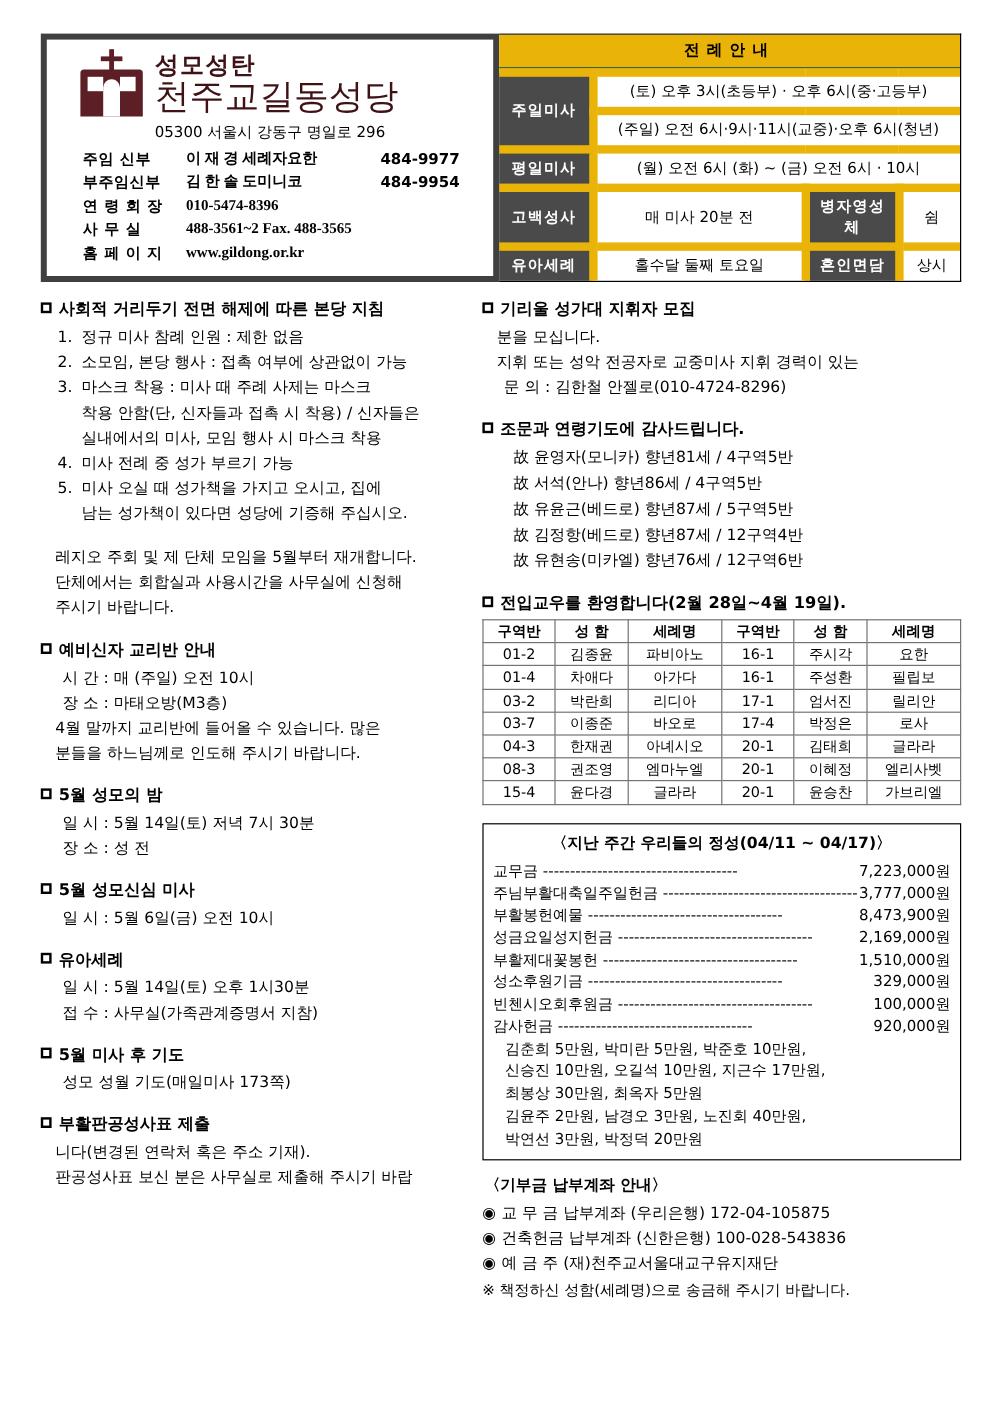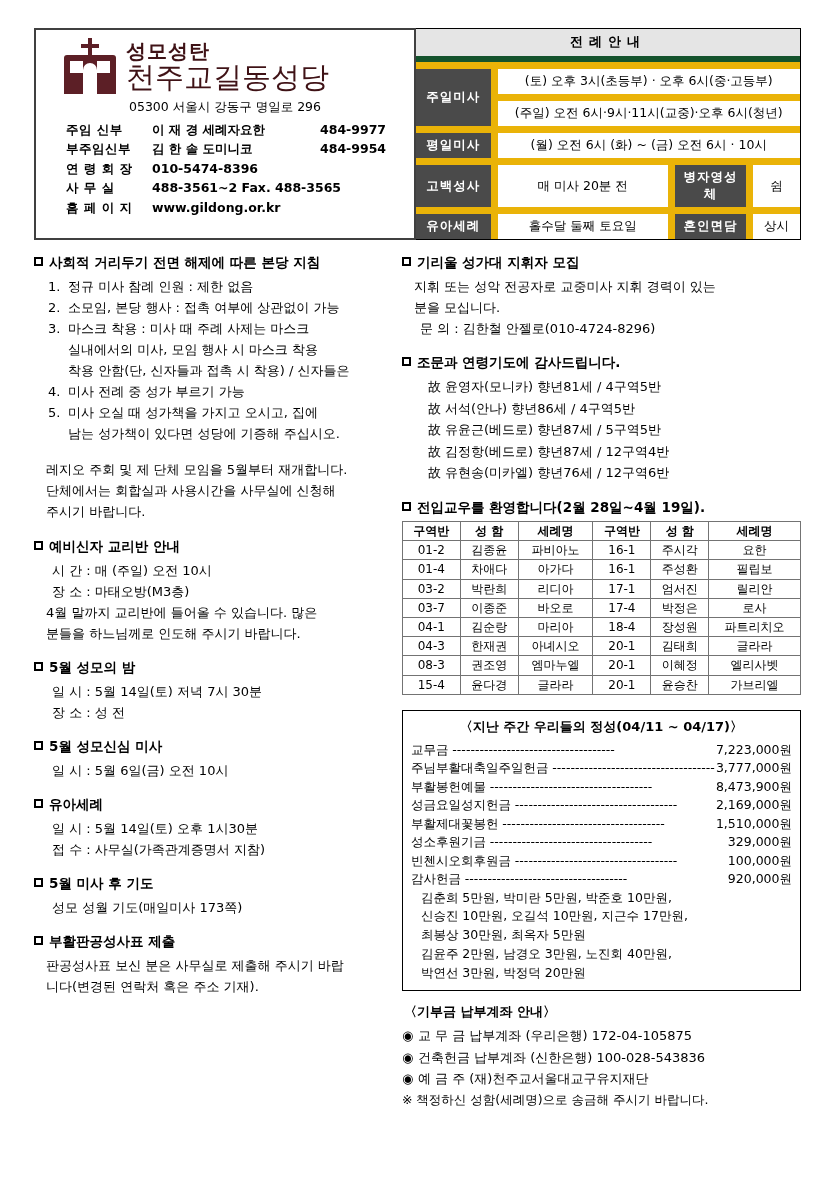--- a/index.html
+++ b/index.html
@@ -19,21 +19,21 @@
   }
 
   
   .header {
     display: flex;
     gap: 0;
     align-items: stretch;
   }
   .header-left {
     width: 382px;
-    border: 2px solid #404040;
+    border: 5px solid #404040;
     padding: 6px 8px 7px 8px;
   }
   .logo-row {
     display: flex;
     align-items: center;
     gap: 8px;
     margin: 2px 0 4px 18px;
   }
   .logo-mark {
     width: 56px;
@@ -77,36 +77,36 @@
     margin: 5px 0 4px 0;
   }
   .info-line {
     display: flex;
     font-size: 12.5px;
     font-weight: bold;
     line-height: 1.55;
     padding-left: 22px;
   }
   .info-line .lab { width: 86px; letter-spacing: 0.5px; }
-  .info-line .val { flex: 1; }
+  .info-line .val { flex: 1; font-family: Liberation Serif, serif; }
   .info-line .num { width: 86px; text-align: left; }
 
   .header-right {
     flex: 1;
     border: 1px solid #000;
     border-left: none;
   }
   .mass-title {
-    background: #e5e5e5;
+    background: #eab308;
     text-align: center;
     font-size: 13px;
     font-weight: bold;
     letter-spacing: 6px;
     padding: 4px 0 5px 0;
-    border-bottom: 6px solid #14532d;
+    border-bottom: 1px solid #14532d;
   }
   table.mass {
     width: 100%;
     border-collapse: collapse;
     font-size: 12.5px;
   }
   table.mass td {
     border: 7px solid #eab308;
     padding: 4px 3px;
     text-align: center;
@@ -295,22 +295,22 @@
               <span class="tx">정규 미사 참례 인원 : 제한 없음</span>
             </div>
           <div class="li">
               <span class="n">2.</span>
               <span class="tx">소모임, 본당 행사 : 접촉 여부에 상관없이 가능</span>
             </div>
           <div class="li">
               <span class="n">3.</span>
               <span class="tx">마스크 착용 : 미사 때 주례 사제는 마스크</span>
             </div>
+          <div class="cont">착용 안함(단, 신자들과 접촉 시 착용) / 신자들은</div>
           <div class="cont">실내에서의 미사, 모임 행사 시 마스크 착용</div>
-          <div class="cont">착용 안함(단, 신자들과 접촉 시 착용) / 신자들은</div>
           <div class="li">
               <span class="n">4.</span>
               <span class="tx">미사 전례 중 성가 부르기 가능</span>
             </div>
           <div class="li">
               <span class="n">5.</span>
               <span class="tx">미사 오실 때 성가책을 가지고 오시고, 집에</span>
             </div>
           <div class="cont">남는 성가책이 있다면 성당에 기증해 주십시오.</div>
         </div>
@@ -347,32 +347,32 @@
         <div class="ln">접  수 :  사무실(가족관계증명서 지참)</div>
       </div>
 
       <div class="block">
         <div class="bt"><span class="sq"></span><span>5월 미사 후 기도</span></div>
         <div class="ln">성모 성월 기도(매일미사 173쪽)</div>
       </div>
 
       <div class="block">
         <div class="bt"><span class="sq"></span><span>부활판공성사표 제출</span></div>
+        <div class="ln noind">니다(변경된 연락처 혹은 주소 기재).</div>
         <div class="ln noind">판공성사표 보신 분은 사무실로 제출해 주시기 바랍</div>
-        <div class="ln noind">니다(변경된 연락처 혹은 주소 기재).</div>
       </div>
 
     </div>
 
     <div class="col-right">
 
       <div class="block">
         <div class="bt"><span class="sq"></span><span>기리울 성가대 지휘자 모집</span></div>
+        <div class="ln noind">분을 모십니다.</div>
         <div class="ln noind">지휘 또는 성악 전공자로 교중미사 지휘 경력이 있는</div>
-        <div class="ln noind">분을 모십니다.</div>
         <div class="ln">문  의 : 김한철 안젤로(010-4724-8296)</div>
       </div>
 
       <div class="block">
         <div class="bt"><span class="sq"></span><span>조문과 연령기도에 감사드립니다.</span></div>
         <div class="mem">故 윤영자(모니카) 향년81세 / 4구역5반</div>
         <div class="mem">故 서석(안나) 향년86세 / 4구역5반</div>
         <div class="mem">故 유윤근(베드로) 향년87세 / 5구역5반</div>
         <div class="mem">故 김정항(베드로) 향년87세 / 12구역4반</div>
         <div class="mem">故 유현송(미카엘) 향년76세 / 12구역6반</div>
@@ -416,28 +416,20 @@
           </tr>
           <tr>
             <td>03-7</td>
             <td>이종준</td>
             <td>바오로</td>
             <td>17-4</td>
             <td>박정은</td>
             <td>로사</td>
           </tr>
           <tr>
-            <td>04-1</td>
-            <td>김순랑</td>
-            <td>마리아</td>
-            <td>18-4</td>
-            <td>장성원</td>
-            <td>파트리치오</td>
-          </tr>
-          <tr>
             <td>04-3</td>
             <td>한재권</td>
             <td>아녜시오</td>
             <td>20-1</td>
             <td>김태희</td>
             <td>글라라</td>
           </tr>
           <tr>
             <td>08-3</td>
             <td>권조영</td>

